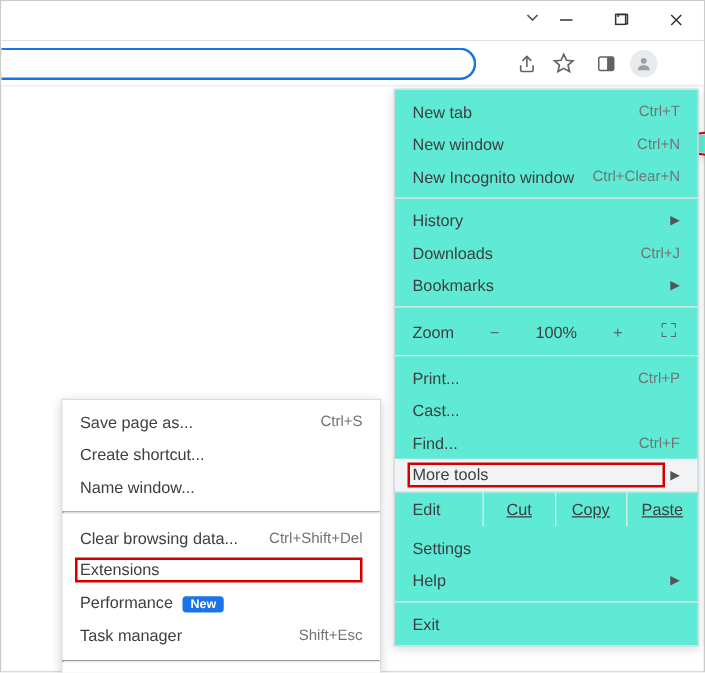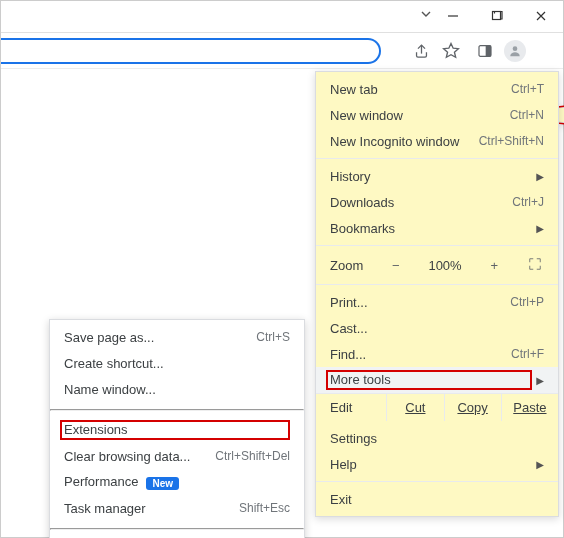--- a/index.html
+++ b/index.html
@@ -50,21 +50,21 @@
   .ticon.share  { left:408px; }
   .ticon.star  { left:438px; }
   .ticon.panel  { left:472px; border-radius:4px;}
   .ticon.profile  { left:502px; }
   .ticon.profile .circ { width:22px;height:22px;border-radius:50%;background:#e8eaed;display:flex;align-items:center;justify-content:center; }
   .ticon.menu  { left:532px; }
   .redbox { outline:2px solid #d40000; outline-offset:0px; }
   
   .menu {
     position:absolute; top:70px; left:314px; width:244px;
-    background:#fef9c3; border:1px solid #dadce0;
+    background:#5eead4; border:1px solid #dadce0;
     box-shadow:0 2px 8px rgba(0,0,0,.15);
     padding:4px 0;
   }
   .menu hr { border:none;border-top:1px solid #e8eaed;margin:4px 0; }
   .mi {
     display:flex; align-items:center; height:26px; padding:0 14px;
     color:#3c4043;
   }
   .mi .lab { flex:1; }
   .mi .sc  { color:#70757a; font-size:12px; }
@@ -161,21 +161,21 @@
   <div class="mi">
         <span class="lab">New tab</span>
         <span class="sc">Ctrl+T</span>
       </div>
   <div class="mi">
         <span class="lab">New window</span>
         <span class="sc">Ctrl+N</span>
       </div>
   <div class="mi">
         <span class="lab">New Incognito window</span>
-        <span class="sc">Ctrl+Shift+N</span>
+        <span class="sc">Ctrl+Clear+N</span>
       </div>
   <hr>
   <div class="mi">
         <span class="lab">History</span>
         <span class="arr">▶</span>
       </div>
   <div class="mi">
         <span class="lab">Downloads</span>
         <span class="sc">Ctrl+J</span>
       </div>
@@ -233,28 +233,28 @@
         <span class="lab">Save page as...</span>
         <span class="sc">Ctrl+S</span>
       </div>
   <div class="mi">
         <span class="lab">Create shortcut...</span>
       </div>
   <div class="mi">
         <span class="lab">Name window...</span>
       </div>
   <hr>
+  <div class="mi">
+        <span class="lab">Clear browsing data...</span>
+        <span class="sc">Ctrl+Shift+Del</span>
+      </div>
   <div class="mi red">
         <span class="lab">Extensions</span>
       </div>
   <div class="mi">
-        <span class="lab">Clear browsing data...</span>
-        <span class="sc">Ctrl+Shift+Del</span>
-      </div>
-  <div class="mi">
         <span class="lab"><span>Performance</span><span class="badge-new">New</span></span>
       </div>
   <div class="mi">
         <span class="lab">Task manager</span>
         <span class="sc">Shift+Esc</span>
       </div>
   <hr>
   <div class="mi"></div>
 </div>
 

